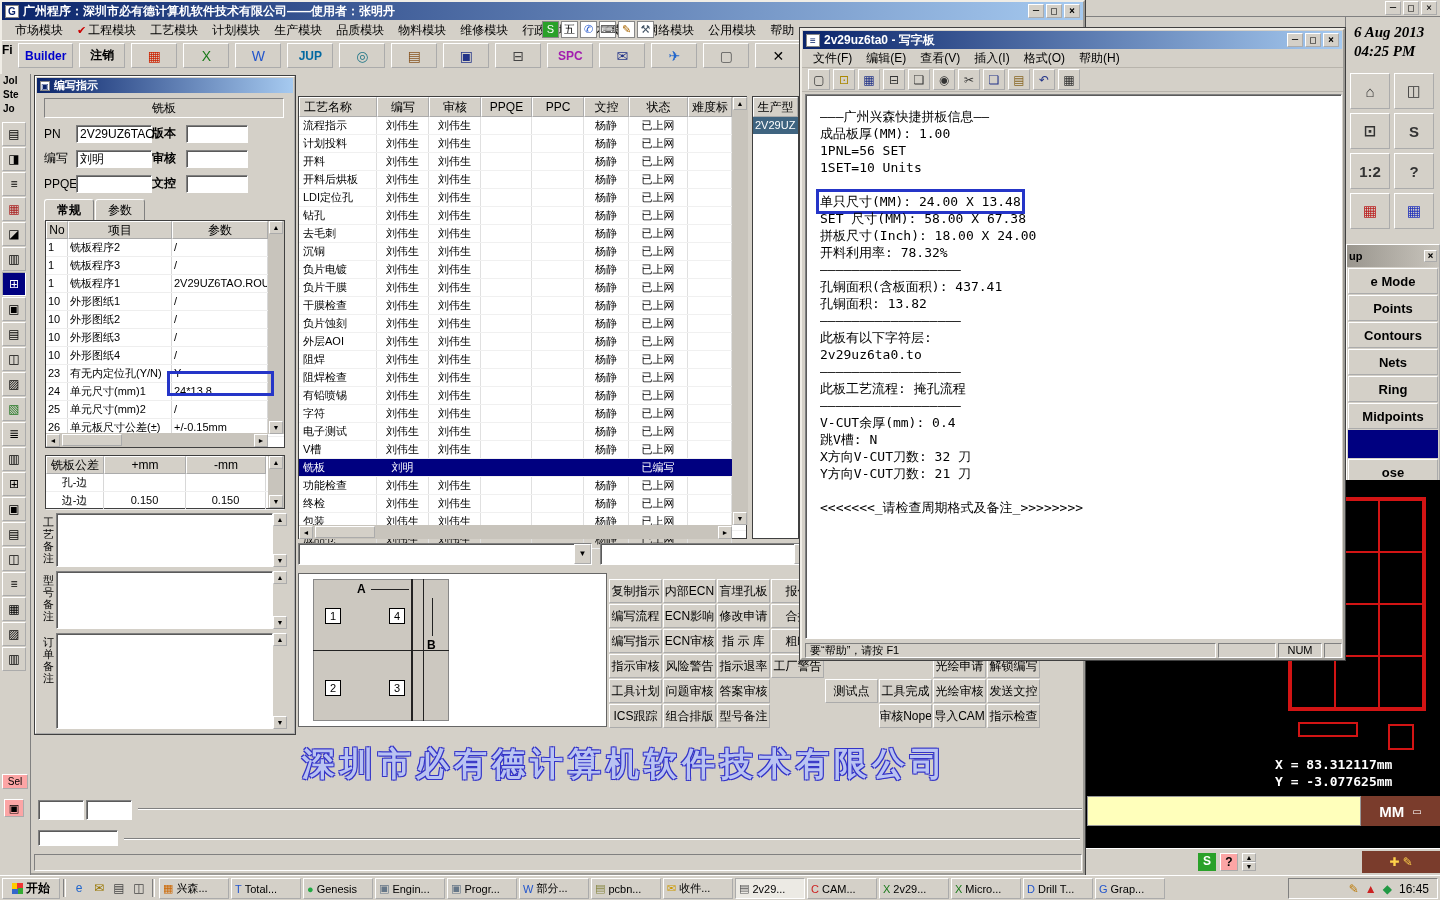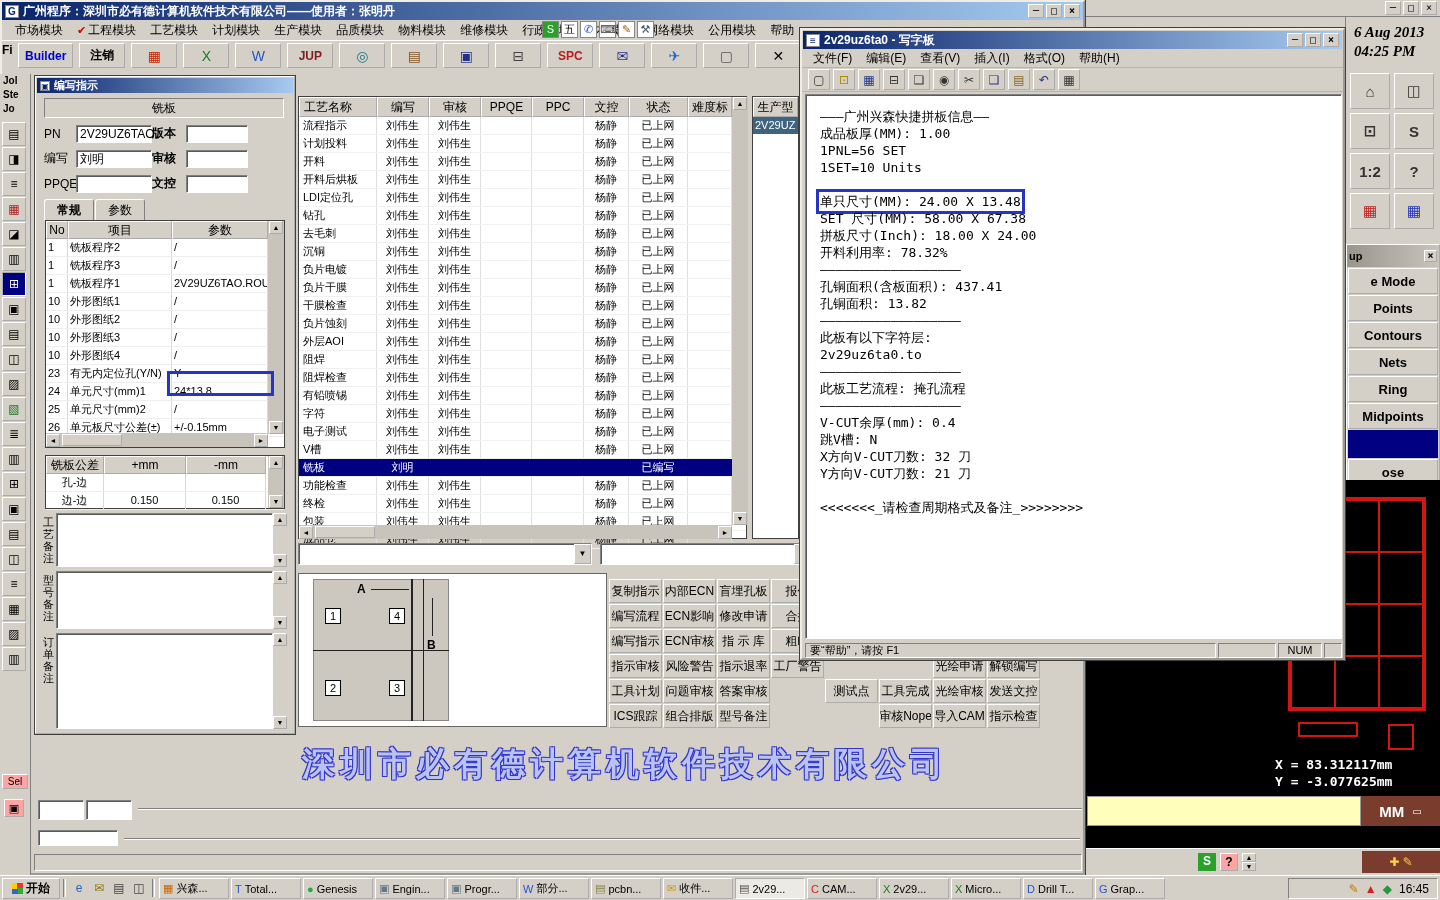--- a/index.html
+++ b/index.html
@@ -246,36 +246,36 @@
         <div class="tool-btn">
           <span class="tool-glyph" style="color: rgb(204, 34, 0);">▦</span>
         </div>
         <div class="tool-btn">
           <span class="tool-glyph" style="color: rgb(26, 122, 26);">X</span>
         </div>
         <div class="tool-btn">
           <span class="tool-glyph" style="color: rgb(34, 85, 204);">W</span>
         </div>
         <div class="tool-btn">
-          <span class="tool-text" style="color: #7f1d1d;">JUP</span>
+          <span class="tool-text" style="color: #0369a1;">JUP</span>
         </div>
         <div class="tool-btn">
           <span class="tool-glyph" style="color: rgb(34, 119, 136);">◎</span>
         </div>
         <div class="tool-btn">
           <span class="tool-glyph" style="color: rgb(136, 85, 34);">▤</span>
         </div>
         <div class="tool-btn">
           <span class="tool-glyph" style="color: rgb(34, 51, 136);">▣</span>
         </div>
         <div class="tool-btn">
           <span class="tool-glyph" style="color: rgb(68, 68, 68);">⊟</span>
         </div>
         <div class="tool-btn">
-          <span class="tool-text" style="color: #b91c1c;">SPC</span>
+          <span class="tool-text" style="color: #a21caf;">SPC</span>
         </div>
         <div class="tool-btn">
           <span class="tool-glyph" style="color: rgb(34, 51, 136);">✉</span>
         </div>
         <div class="tool-btn">
           <span class="tool-glyph" style="color: rgb(34, 102, 204);">✈</span>
         </div>
         <div class="tool-btn">
           <span class="tool-glyph" style="color: rgb(85, 85, 85);">▢</span>
         </div>

